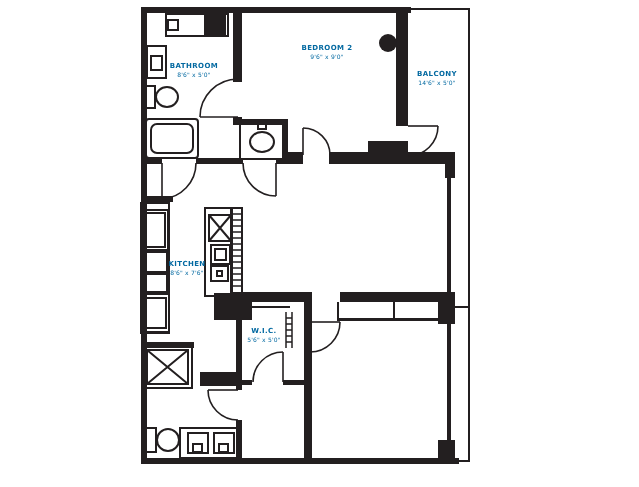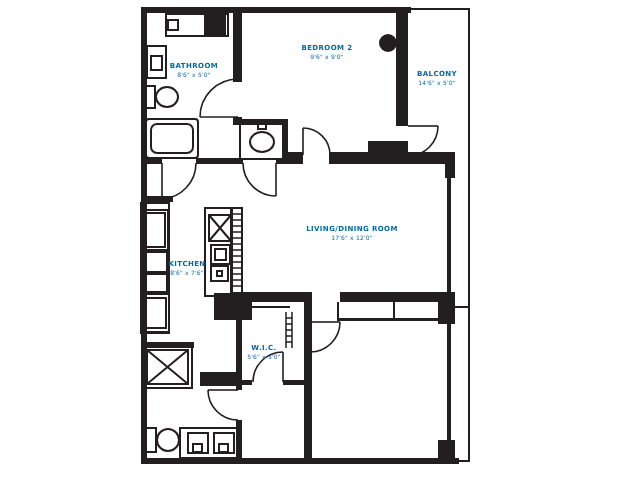--- a/index.html
+++ b/index.html
@@ -150,26 +150,22 @@
   <div class="room-dims">8'6" x 5'0"</div>
 </div>
 <div class="room-label" style="left:327px;top:52px">
   <div class="room-name">BEDROOM 2</div>
   <div class="room-dims">9'6" x 9'0"</div>
 </div>
 <div class="room-label" style="left:437px;top:78px">
   <div class="room-name">BALCONY</div>
   <div class="room-dims">14'6" x 5'0"</div>
 </div>
-<div class="room-label" style="left:352px;top:233px">
-  <div class="room-name">LIVING/DINING ROOM</div>
-  <div class="room-dims">17'6" x 12'0"</div>
-</div>
 <div class="room-label" style="left:187px;top:268px">
   <div class="room-name">KITCHEN</div>
   <div class="room-dims">8'6" x 7'6"</div>
 </div>
-<div class="room-label" style="left:264px;top:352px">
+<div class="room-label" style="left:264px;top:335px">
   <div class="room-name">W.I.C.</div>
   <div class="room-dims">5'6" x 5'0"</div>
 </div>
 
 </div>
 
 </body></html>

